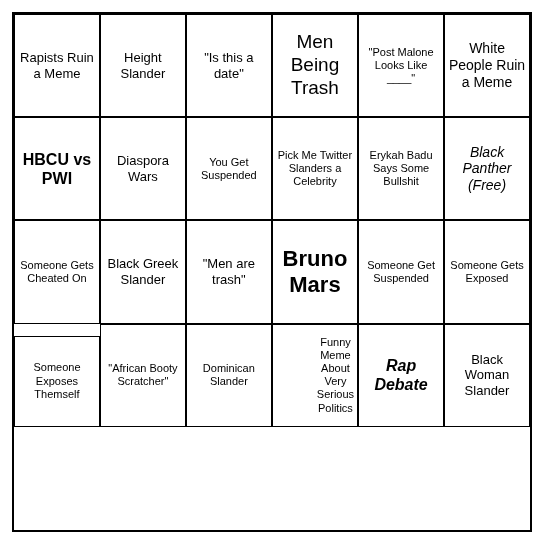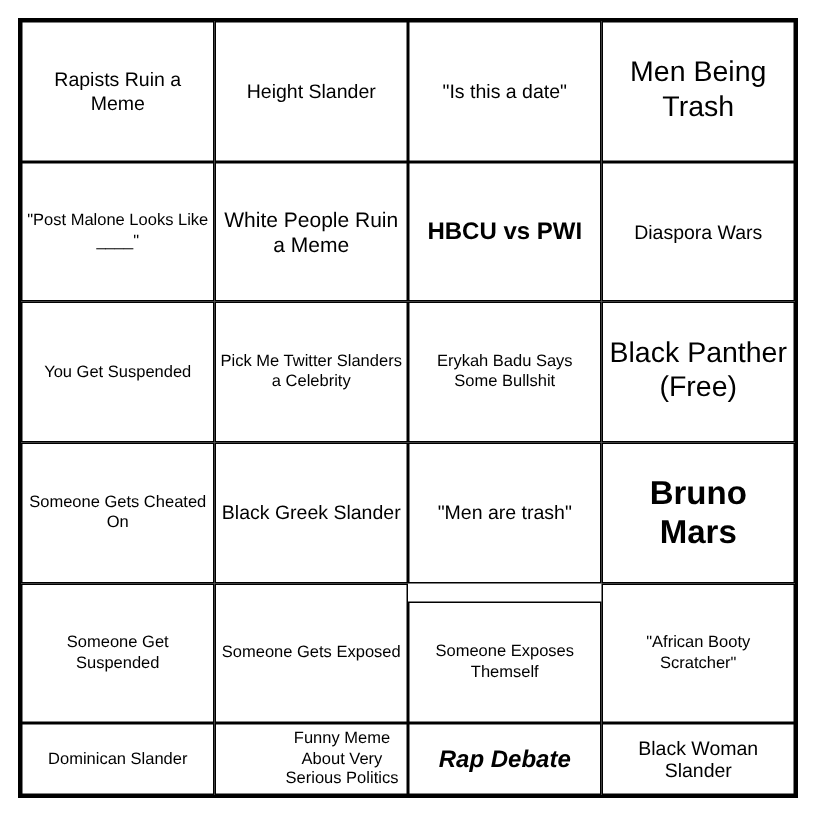--- a/index.html
+++ b/index.html
@@ -8,21 +8,21 @@
       display: flex;
       justify-content: center;
       align-items: center;
       width: 544px;
       height: 544px;
       font-family: Arial, sans-serif;
     }
     .bingo-board {
       border: 2px solid #000;
       display: grid;
-      grid-template-columns: repeat(4, 1fr);
+      grid-template-columns: repeat(6, 1fr);
       grid-template-rows: repeat(5, 1fr);
       width: 520px;
       height: 520px;
     }
     .cell {
       border: 1.5px solid #000;
       display: flex;
       align-items: center;
       justify-content: center;
       text-align: center;
@@ -39,21 +39,21 @@
     <div class="cell" style="font-size: 13px;">Height Slander</div>
     <div class="cell" style="font-size: 13px;">"Is this a date"</div>
     <div class="cell" style="font-size: 19px;">Men Being Trash</div>
     <div class="cell" style="font-size: 11px;">"Post Malone Looks Like ____"</div>
     <div class="cell" style="font-size: 14px;">White People Ruin a Meme</div>
     <div class="cell" style="font-size: 16px; font-weight: bold;">HBCU vs PWI</div>
     <div class="cell" style="font-size: 13px;">Diaspora Wars</div>
     <div class="cell" style="font-size: 11px;">You Get Suspended</div>
     <div class="cell" style="font-size: 11px;">Pick Me Twitter Slanders a Celebrity</div>
     <div class="cell" style="font-size: 11px;">Erykah Badu Says Some Bullshit</div>
-    <div class="cell" style="font-size: 19px;">Black Panther (Free)</div>
+    <div class="cell" style="font-size: 14px; font-style: italic;">Black Panther (Free)</div>
     <div class="cell" style="font-size: 11px;">Someone Gets Cheated On</div>
     <div class="cell" style="font-size: 13px;">Black Greek Slander</div>
     <div class="cell" style="font-size: 13px;">"Men are trash"</div>
     <div class="cell" style="font-size: 22px; font-weight: bold;">Bruno Mars</div>
     <div class="cell" style="font-size: 11px;">Someone Get Suspended</div>
     <div class="cell" style="font-size: 11px;">Someone Gets Exposed</div>
     <div class="cell" style="font-size: 11px; margin-top: 12px;">Someone Exposes Themself</div>
     <div class="cell" style="font-size: 11px;">"African Booty Scratcher"</div>
     <div class="cell" style="font-size: 11px;">Dominican Slander</div>
     <div class="cell" style="font-size: 11px; padding-left: 44px;">Funny Meme About Very Serious Politics</div>

